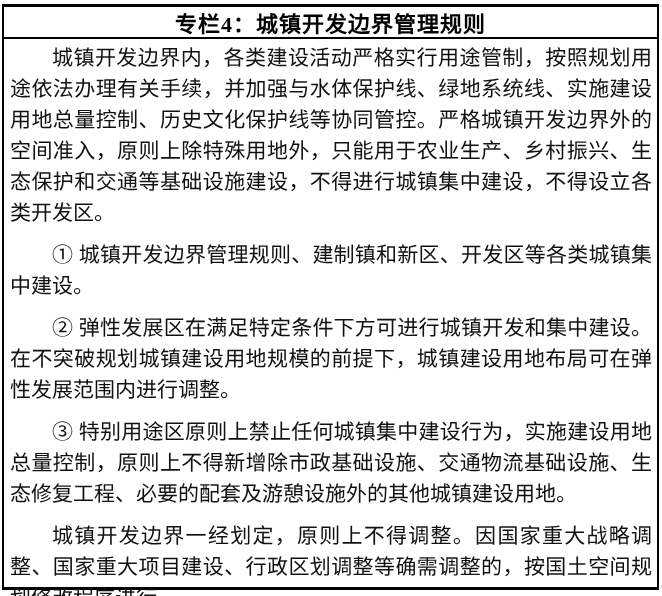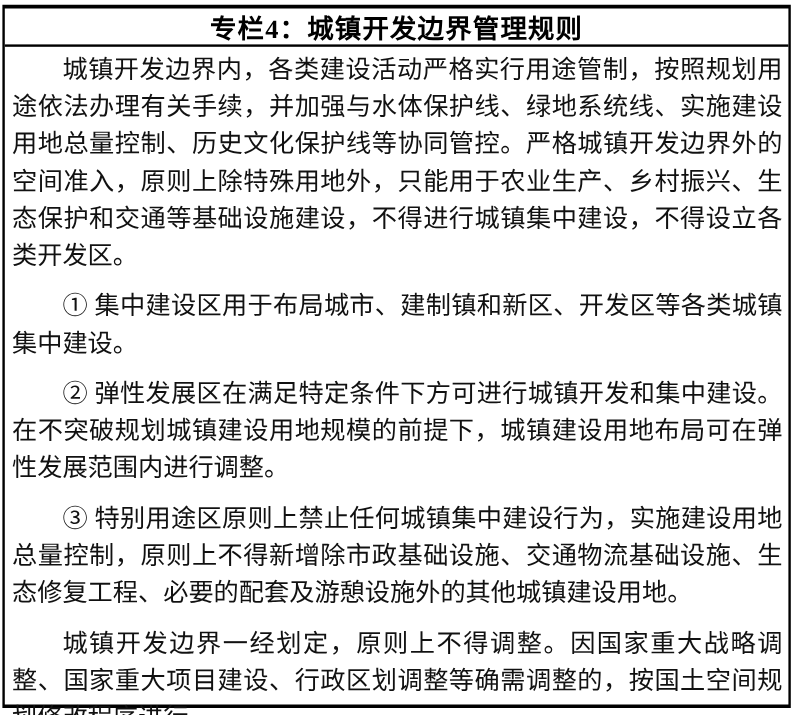--- a/index.html
+++ b/index.html
@@ -61,19 +61,19 @@
   }
 </style>
 </head>
 <body>
 
 <div class="page">
   <div class="panel">
     <div class="panel-title">专栏4：城镇开发边界管理规则</div>
     <div class="panel-body">
       <p>城镇开发边界内，各类建设活动严格实行用途管制，按照规划用途依法办理有关手续，并加强与水体保护线、绿地系统线、实施建设用地总量控制、历史文化保护线等协同管控。严格城镇开发边界外的空间准入，原则上除特殊用地外，只能用于农业生产、乡村振兴、生态保护和交通等基础设施建设，不得进行城镇集中建设，不得设立各类开发区。</p>
-      <p>① 集中建设区用于布局城市、建制镇和新区、开发区等各类城镇集中建设。</p>
+      <p>① 城镇开发边界管理规则、建制镇和新区、开发区等各类城镇集中建设。</p>
       <p>② 弹性发展区在满足特定条件下方可进行城镇开发和集中建设。在不突破规划城镇建设用地规模的前提下，城镇建设用地布局可在弹性发展范围内进行调整。</p>
       <p>③ 特别用途区原则上禁止任何城镇集中建设行为，实施建设用地总量控制，原则上不得新增除市政基础设施、交通物流基础设施、生态修复工程、必要的配套及游憩设施外的其他城镇建设用地。</p>
       <p>城镇开发边界一经划定，原则上不得调整。因国家重大战略调整、国家重大项目建设、行政区划调整等确需调整的，按国土空间规划修改程序进行。</p>
     </div>
   </div>
 </div>
 
 </body></html>

